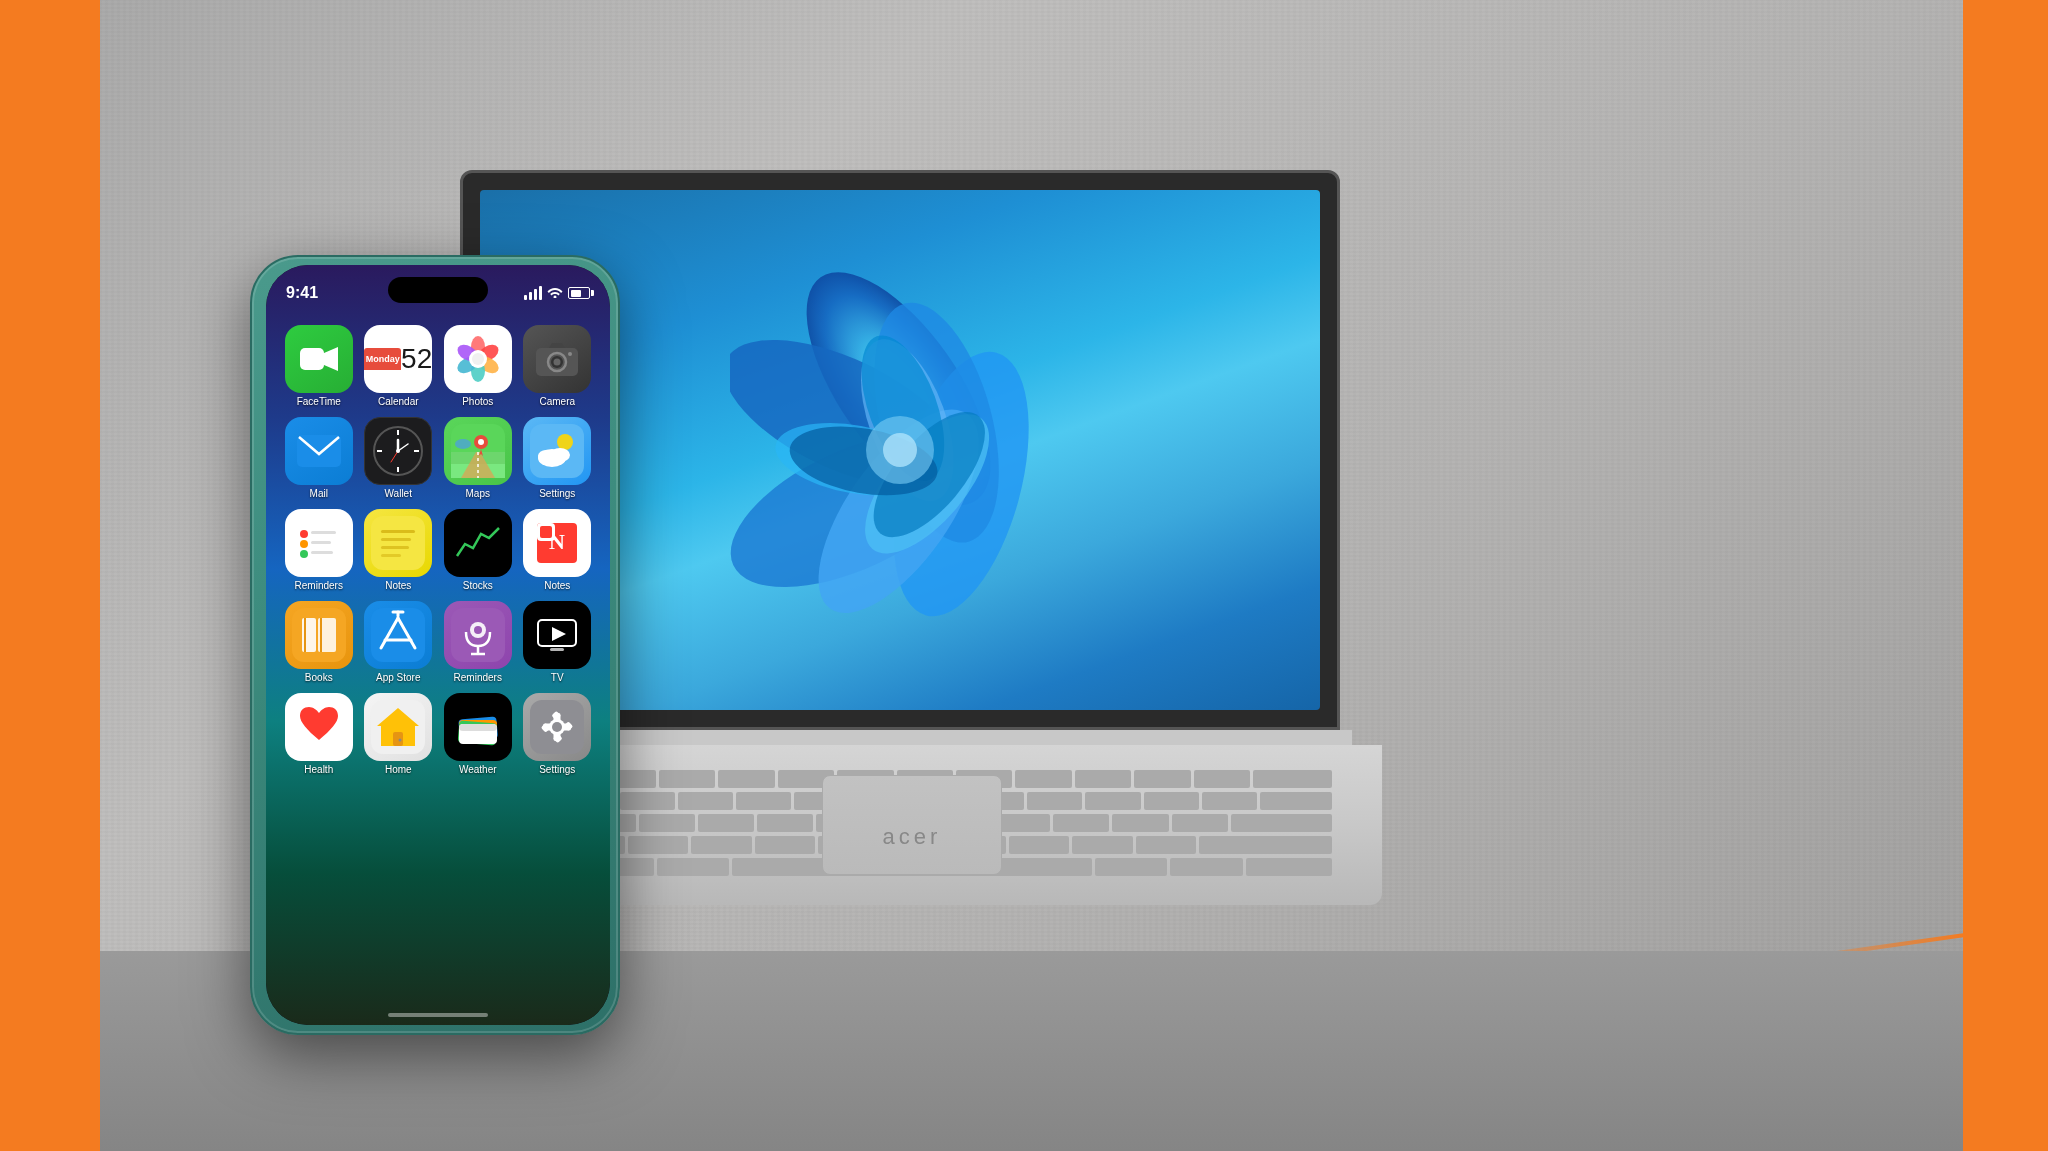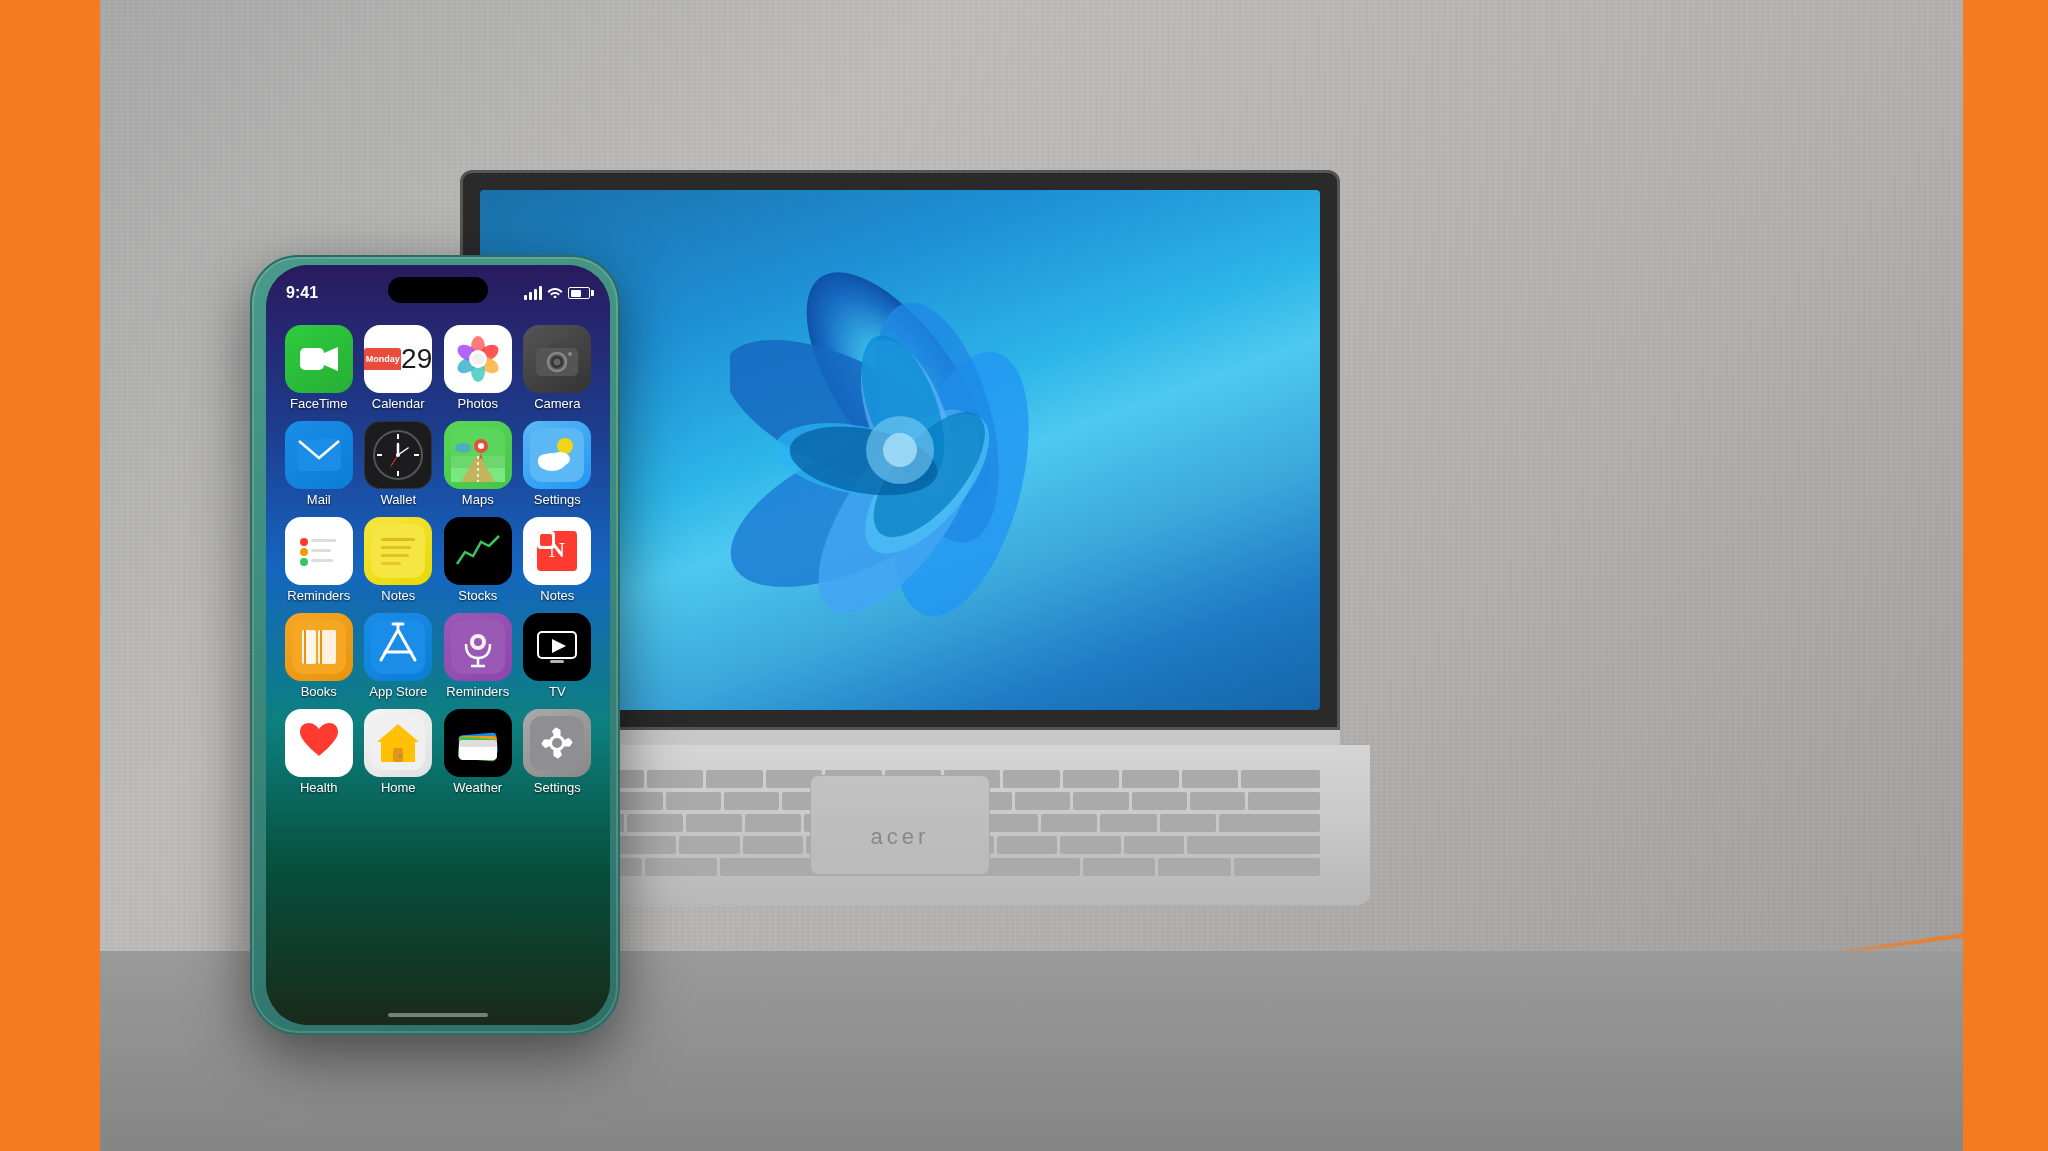--- a/index.html
+++ b/index.html
@@ -67,21 +67,21 @@
       background: linear-gradient(160deg, #1a6fa8 0%, #1e8fd4 25%, #2cb5e8 45%, #4ec9f0 55%, #3ba8dc 70%, #1e7bc4 85%, #1565a8 100%);
       border-radius: 4px;
       display: flex;
       align-items: center;
       justify-content: center;
       overflow: hidden;
     }
 
     .laptop-base {
       position: absolute;
-      bottom: 0; left: 0;
+      bottom: 0; left: 12px;
       width: 940px;
       height: 190px;
     }
 
     .laptop-hinge {
       position: absolute;
       top: 0; left: 30px;
       width: 880px;
       height: 20px;
       background: #c8c8c8;
@@ -276,21 +276,21 @@
       border-radius: 16px;
       display: flex;
       align-items: center;
       justify-content: center;
       font-size: 28px;
       overflow: hidden;
       position: relative;
     }
 
     .app-label {
-      font-size: 13px;
+      font-size: 10px;
       color: white;
       text-align: right;
       text-shadow: 0 1px 2px rgba(0,0,0,0.8);
       font-weight: 400;
     }
 
     
     .app-facetime { background: linear-gradient(145deg, #2ecc40, #27ae34); }
     
     .app-calendar { background: white; }
@@ -567,21 +567,21 @@
               <polygon points="25,9 39,3 39,27 25,21" fill="white"></polygon>
             </svg>
           </div>
           <span class="app-label">FaceTime</span>
         </div>
 
         <div class="app-icon">
           <div class="app-icon-img app-calendar" style="padding:0; overflow:hidden;">
             <div class="cal-header">Monday</div>
             <div style="display:flex;flex-direction:column;align-items:center;justify-content:center;flex:1;">
-              <span class="cal-date">29</span>
+              <span class="cal-date">52</span>
             </div>
           </div>
           <span class="app-label">Calendar</span>
         </div>
 
         <div class="app-icon">
           <div class="app-icon-img app-photos">
             <svg width="54" height="54" viewBox="0 0 54 54">
 
               <g transform="translate(27,27)">

